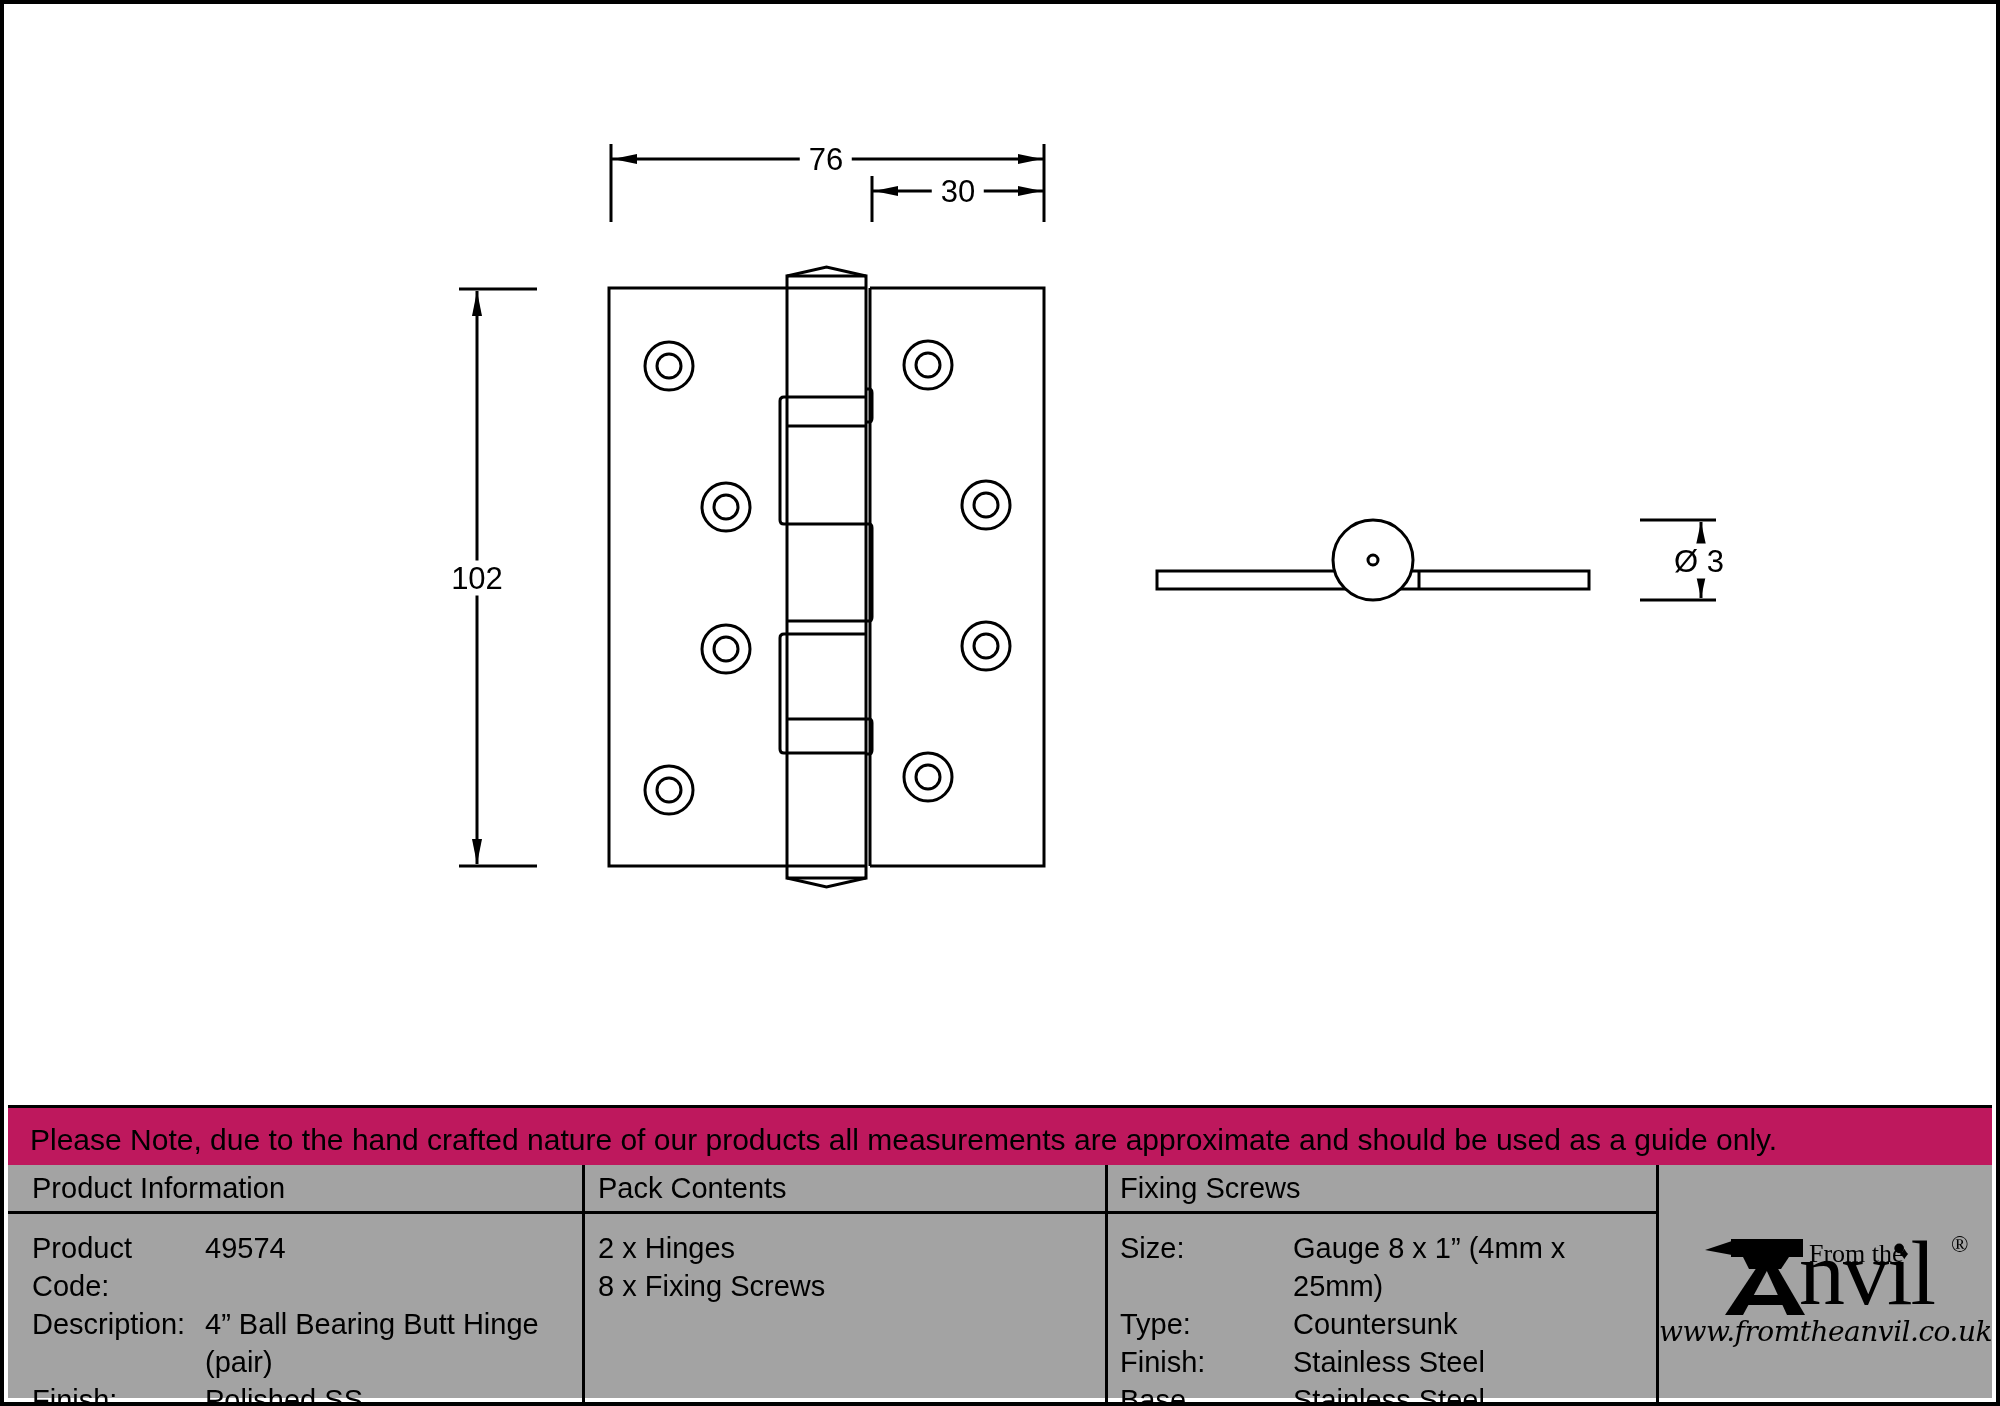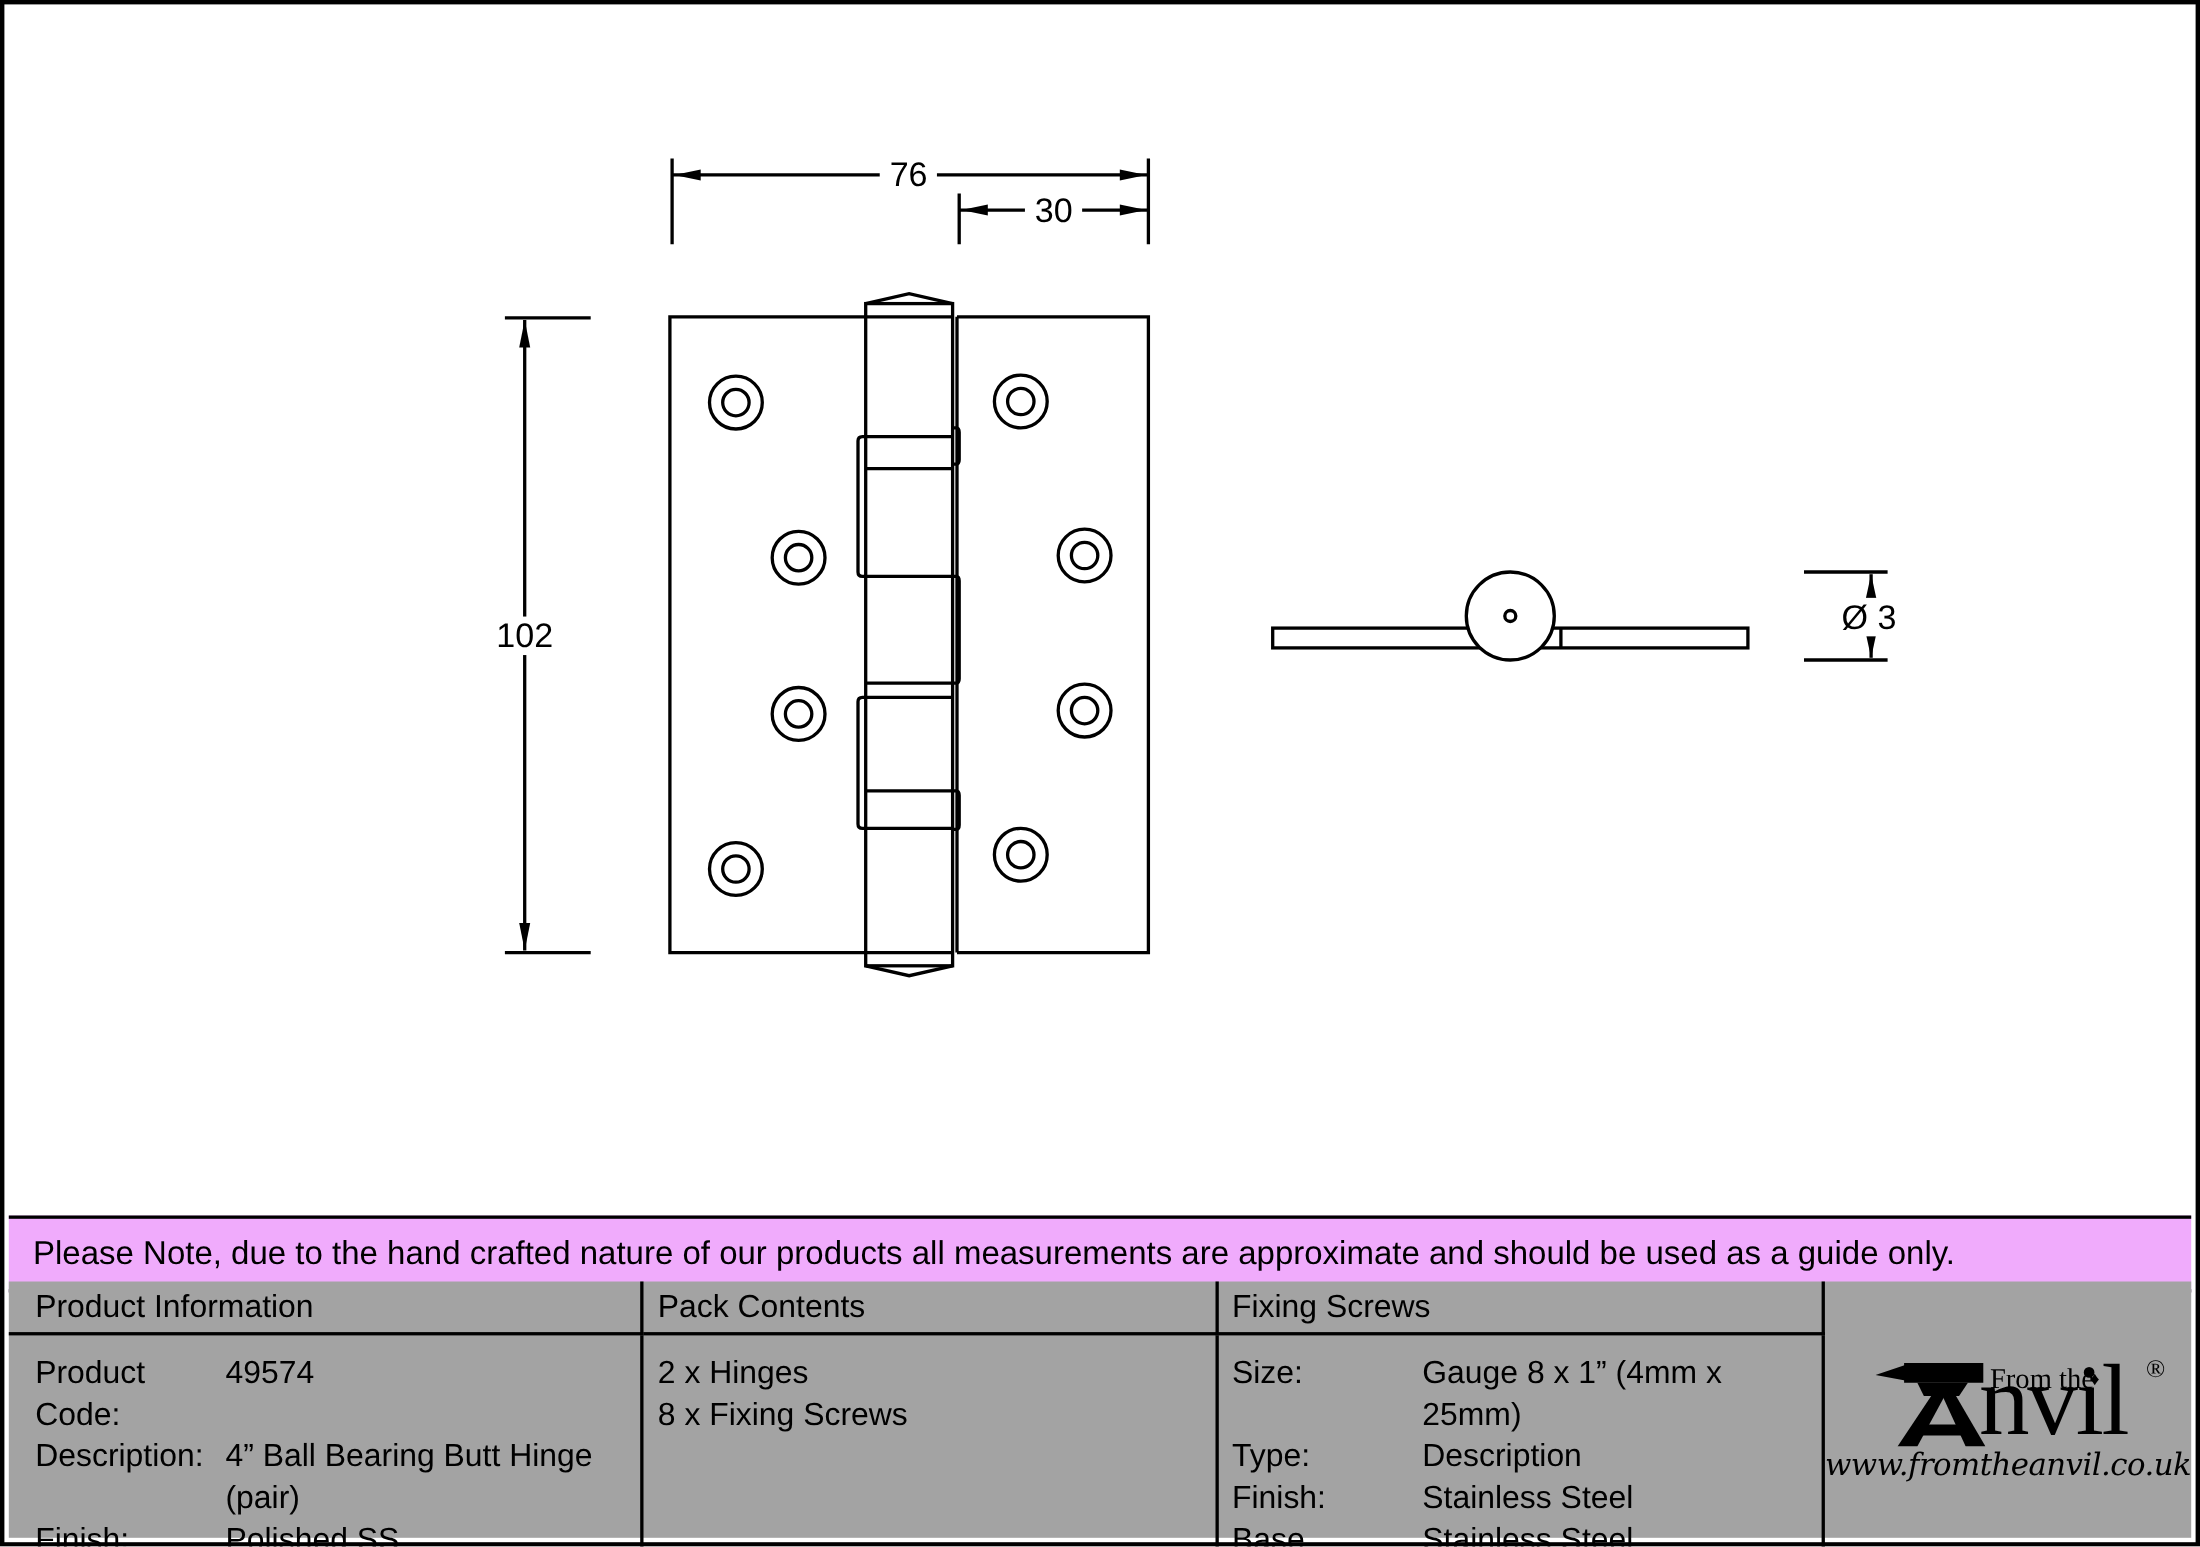--- a/index.html
+++ b/index.html
@@ -36,21 +36,21 @@
   
   .note-bar {
     position: absolute;
     left: 4px; right: 4px; top: 1101px;
     height: 70px;
     border-top: 3px solid #000;
     border-bottom: 3px solid #000;
     display: flex; align-items: center;
     padding-left: 22px;
     font-size: 30px;
-    background: #f0abfc;
+    background: #be185d;
   }
 
   
   .info-table {
     position: absolute;
     left: 4px; right: 4px; top: 1161px; bottom: 4px;
     display: grid;
     grid-template-columns: 577px 523px 551px 1fr;
     grid-template-rows: 49px 1fr;
     background: #a3a3a3;
@@ -274,21 +274,21 @@
 
     <div class="body-cell col-sep body-pad-3">
 
         <div class="kv-row">
           <span class="kv-label">Size:</span>
           <span class="kv-value">Gauge 8 x 1” (4mm x 25mm)</span>
         </div>
 
         <div class="kv-row">
           <span class="kv-label">Type:</span>
-          <span class="kv-value">Description</span>
+          <span class="kv-value">Countersunk</span>
         </div>
 
         <div class="kv-row">
           <span class="kv-label">Finish:</span>
           <span class="kv-value">Stainless Steel</span>
         </div>
 
         <div class="kv-row">
           <span class="kv-label">Base Material:</span>
           <span class="kv-value">Stainless Steel</span>

